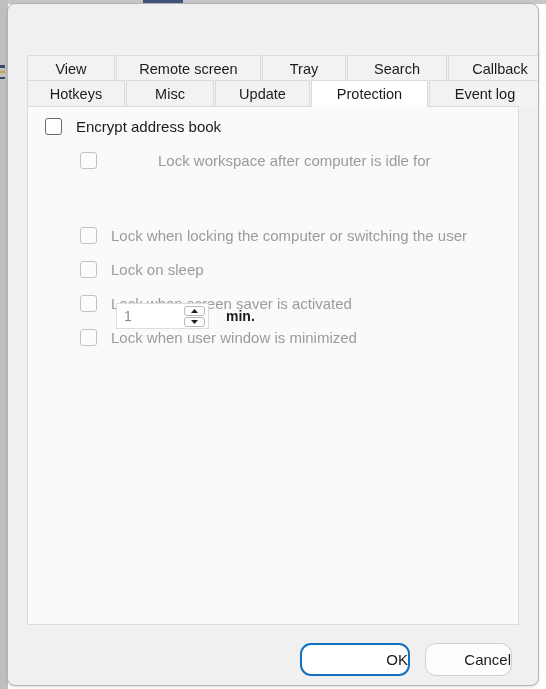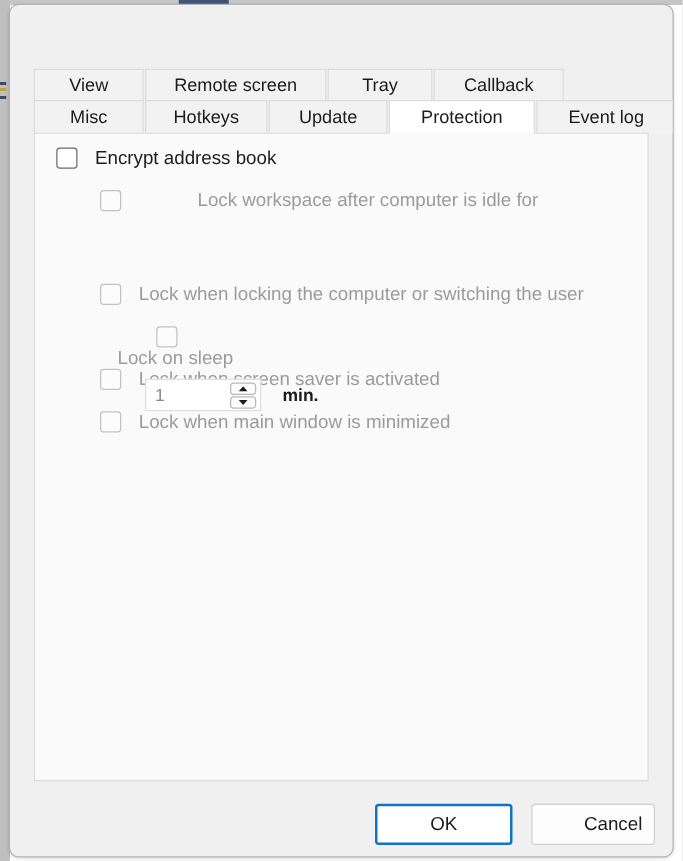--- a/index.html
+++ b/index.html
@@ -246,35 +246,35 @@
     left: 0;
     top: 630px;
     width: 530px;
     height: 53px;
   }
   .btn {
     position: absolute;
     height: 33px;
     background: #fdfdfd;
     border: 1px solid #d0d0d0;
-    border-radius: 3px;
+    border-radius: 11px;
     font-size: 15px;
     color: #1b1b1b;
     display: flex;
     align-items: center;
-    justify-content: center;
+    justify-content: flex-end;
     box-sizing: border-box;
     cursor: default;
   }
   .btn.default {
     border: 2px solid #1472c4;
     background: #ffffff;
   }
   #ok-button { left: 292px; top: 9px; width: 110px; }
-  #cancel-button { left: 417px; top: 9px; width: 99px; padding-left: 32px; }
+  #cancel-button { left: 417px; top: 9px; width: 87px; padding-left: 32px; }
 </style>
 </head>
 <body>
 
 <div id="desktop">
   <div class="bg-top-gray"></div>
   <div class="bg-top-blue"></div>
   <div class="bg-left-strip">
     <div class="bg-left-inner"></div>
     <div class="bg-left-icons"></div>
@@ -288,30 +288,33 @@
     <div class="tabrow row1" id="tabrow1">
         <div class="tab" style="width: 88px;">
           <span>View</span>
         </div>
         <div class="tab" style="width: 145px;">
           <span>Remote screen</span>
         </div>
         <div class="tab" style="width: 84px;">
           <span>Tray</span>
         </div>
+        <div class="tab" style="width: 100px;">
+          <span>Search</span>
+        </div>
         <div class="tab" style="width: 104px;">
           <span>Callback</span>
         </div>
       </div>
     <div class="tabrow row2" id="tabrow2">
+        <div class="tab" style="width: 98px;">
+          <span>Hotkeys</span>
+        </div>
         <div class="tab" style="width: 88px;">
           <span>Misc</span>
-        </div>
-        <div class="tab" style="width: 98px;">
-          <span>Hotkeys</span>
         </div>
         <div class="tab" style="width: 95px;">
           <span>Update</span>
         </div>
         <div class="tab selected" style="width: 117px;">
           <span>Protection</span>
         </div>
         <div class="tab" style="width: 112px;">
           <span>Event log</span>
         </div>
@@ -325,31 +328,31 @@
           <span class="row-label">Encrypt address book</span>
         </div>
         <div class="row disabled" style="top: 45px; left: 52px; gap: 47px;">
           <span class="cb disabled"></span>
           <span class="row-label">Lock workspace after computer is idle for</span>
         </div>
         <div class="row disabled" style="top: 120px; left: 52px;">
           <span class="cb disabled"></span>
           <span class="row-label">Lock when locking the computer or switching the user</span>
         </div>
-        <div class="row disabled" style="top: 154px; left: 52px; flex-direction: column;">
+        <div class="row disabled" style="top: 154px; left: 52px;">
           <span class="cb disabled"></span>
           <span class="row-label">Lock on sleep</span>
         </div>
         <div class="row disabled" style="top: 188px; left: 52px;">
           <span class="cb disabled"></span>
           <span class="row-label">Lock when screen saver is activated</span>
         </div>
         <div class="row disabled" style="top: 222px; left: 52px;">
           <span class="cb disabled"></span>
-          <span class="row-label">Lock when main window is minimized</span>
+          <span class="row-label">Lock when user window is minimized</span>
         </div>
       </div>
 
     <div class="spin-wrap">
       <div class="spinbox">
         <span class="spin-value">1</span>
         <div class="spin-btns">
           <div class="spin-btn">
             <svg width="9" height="6" viewBox="0 0 9 6" aria-hidden="true">
               <path d="M4.5 1 L8 5 L1 5 Z" fill="#1b1b1b"></path>

